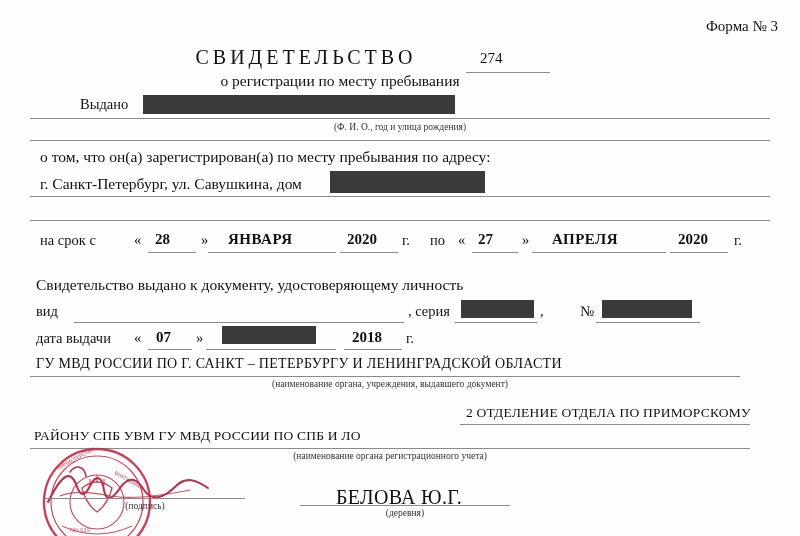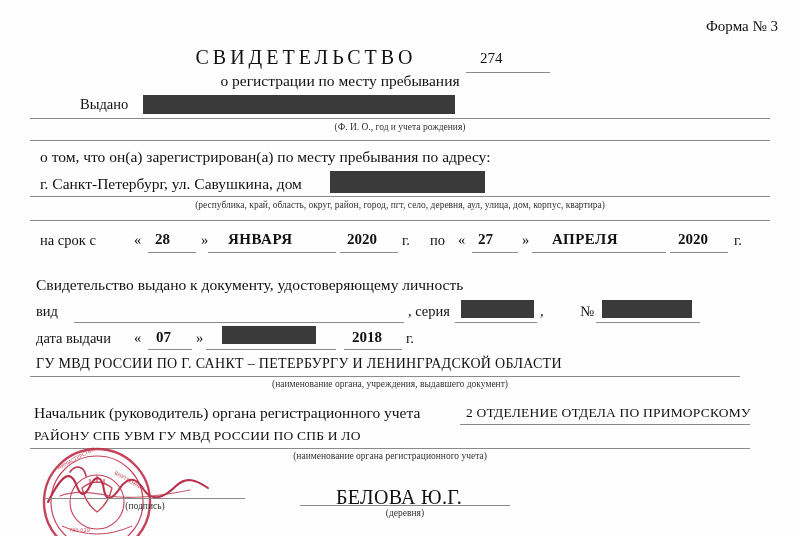--- a/index.html
+++ b/index.html
@@ -186,28 +186,27 @@
 
   <div class="abs lbl" id="form-number">Форма № 3</div>
   <div class="abs" id="doc-title">СВИДЕТЕЛЬСТВО</div>
   <div class="abs" id="doc-number">274</div>
   <div class="rule" id="doc-number-rule"></div>
   <div class="abs" id="doc-subtitle">о регистрации по месту пребывания</div>
 
   <div class="lbl" id="issued-label">Выдано</div>
   <div class="redact" id="issued-redact"></div>
   <div class="rule" id="issued-rule"></div>
-  <div class="caption" id="fio-caption">(Ф. И. О., год и учета рождения)</div>
+  <div class="caption" id="fio-caption">(Ф. И. О., год и улица рождения)</div>
   <div class="rule" id="blank-rule-1"></div>
 
   <div class="abs" id="addr-line">г. Санкт-Петербург, ул. Савушкина, дом</div>
   <div class="abs" id="reg-line">о том, что он(а) зарегистрирован(а) по месту пребывания по адресу:</div>
   <div class="redact" id="addr-redact"></div>
   <div class="rule" id="addr-rule"></div>
-  <div class="caption" id="addr-caption">(республика, край, область, округ, район, город, пгт, село, деревня, аул, улица, дом, корпус, квартира)</div>
   <div class="rule" id="blank-rule-2"></div>
 
   <div class="lbl" id="term-label">на срок с</div>
   <div class="lbl" id="q1">«</div>
   <div class="abs" id="day-from">28</div>
   <div class="lbl" id="q2">»</div>
   <div class="abs" id="month-from">ЯНВАРЯ</div>
   <div class="abs" id="year-from">2020</div>
   <div class="lbl" id="g1">г.</div>
   <div class="lbl" id="po">по</div>
@@ -243,21 +242,20 @@
   <div class="abs" id="year-issue">2018</div>
   <div class="lbl" id="g3">г.</div>
   <div class="rule" id="date-rule-day"></div>
   <div class="rule" id="date-rule-month"></div>
   <div class="rule" id="date-rule-year"></div>
 
   <div class="small-caps-line" id="organ-line">ГУ  МВД  РОССИИ  ПО  Г. САНКТ – ПЕТЕРБУРГУ  И  ЛЕНИНГРАДСКОЙ ОБЛАСТИ</div>
   <div class="rule" id="organ-rule"></div>
   <div class="caption" id="organ-caption">(наименование органа, учреждения, выдавшего документ)</div>
 
-  <div class="abs" id="chief-label">Начальник (руководитель) органа регистрационного учета</div>
   <div class="abs" id="chief-value">2 ОТДЕЛЕНИЕ ОТДЕЛА  ПО ПРИМОРСКОМУ</div>
   <div class="rule" id="chief-rule-1"></div>
   <div class="abs" id="chief-value2">РАЙОНУ  СПБ  УВМ  ГУ  МВД  РОССИИ  ПО СПБ  И  ЛО</div>
   <div class="rule" id="chief-rule-2"></div>
   <div class="caption" id="chief-caption">(наименование органа регистрационного учета)</div>
 
   <svg class="sig-svg" viewBox="0 0 190 50">
     <path d="M8 40 C 22 12, 30 8, 36 22 C 40 34, 44 36, 50 24 C 56 12, 62 14, 64 28 C 66 40, 72 38, 80 26 C 90 12, 98 18, 104 28 C 112 40, 124 36, 136 24 C 146 14, 156 18, 168 26" fill="none" stroke="#b8324c" stroke-width="2.1" stroke-linecap="round"></path>
     <path d="M20 34 C 34 28, 52 30, 70 34 C 92 38, 120 34, 150 28" fill="none" stroke="#b8324c" stroke-width="1.2" stroke-linecap="round" opacity="0.8"></path>
     <path d="M30 10 C 36 2, 44 4, 46 14" fill="none" stroke="#b8324c" stroke-width="1.6" stroke-linecap="round"></path>

